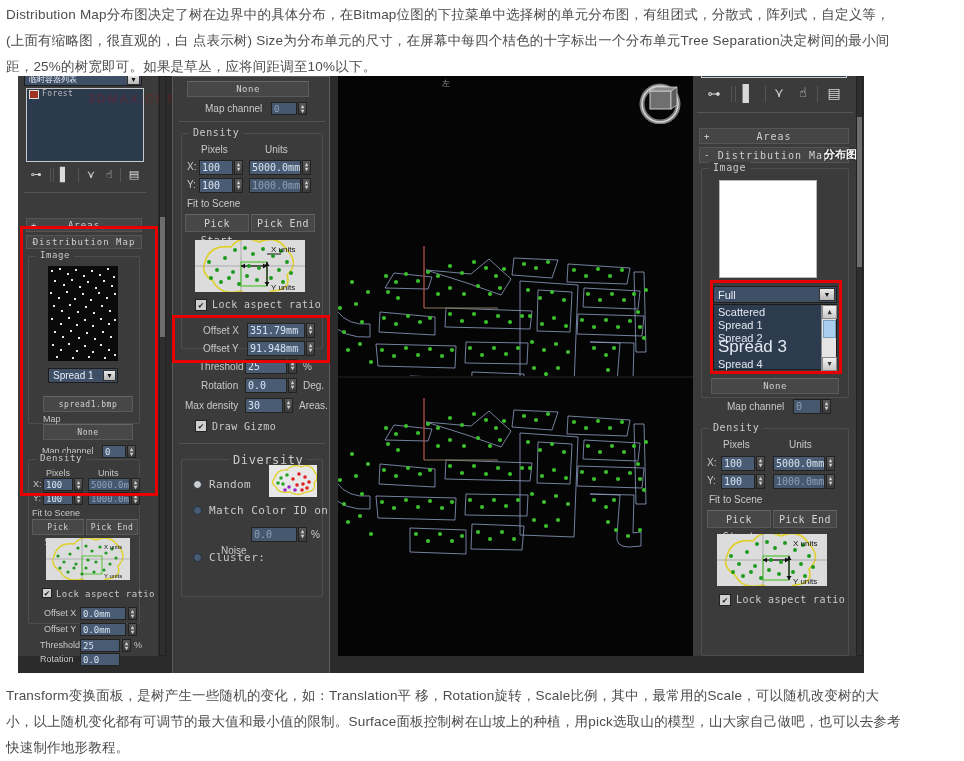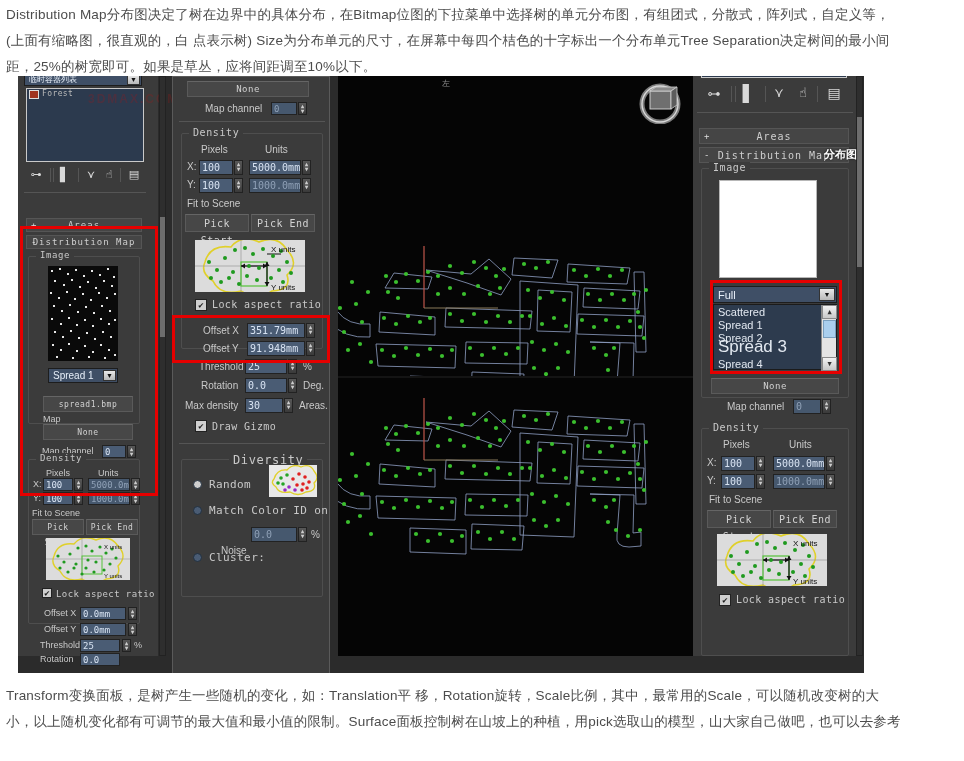--- a/index.html
+++ b/index.html
@@ -908,15 +908,16 @@
 
     <div class="redbox" style="left:692px;top:204px;width:132px;height:94px;"></div>
 
     <div class="overlay-cn" style="left:800px;top:71px;">分布图</div>
 
   </div>
 
   <div class="article" id="bottom-text">
     <p>Transform变换面板，是树产生一些随机的变化，如：Translation平 移，Rotation旋转，Scale比例，其中，最常用的Scale，可以随机改变树的大</p>
     <p>小，以上随机变化都有可调节的最大值和最小值的限制。Surface面板控制树在山坡上的种植，用pick选取山的模型，山大家自己做吧，也可以去参考</p>
+    <p>快速制作地形教程。</p>
   </div>
 
 </div>
 
 </body></html>

